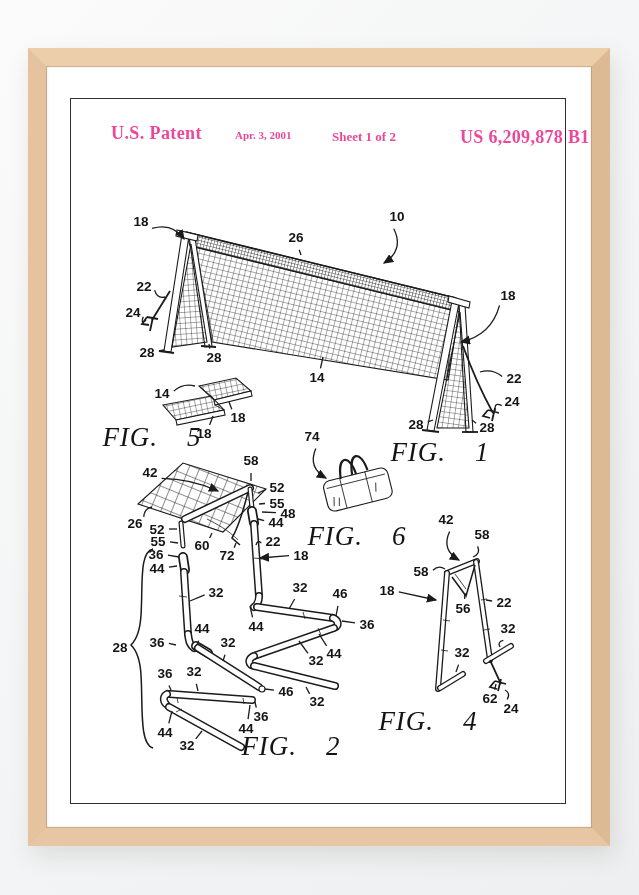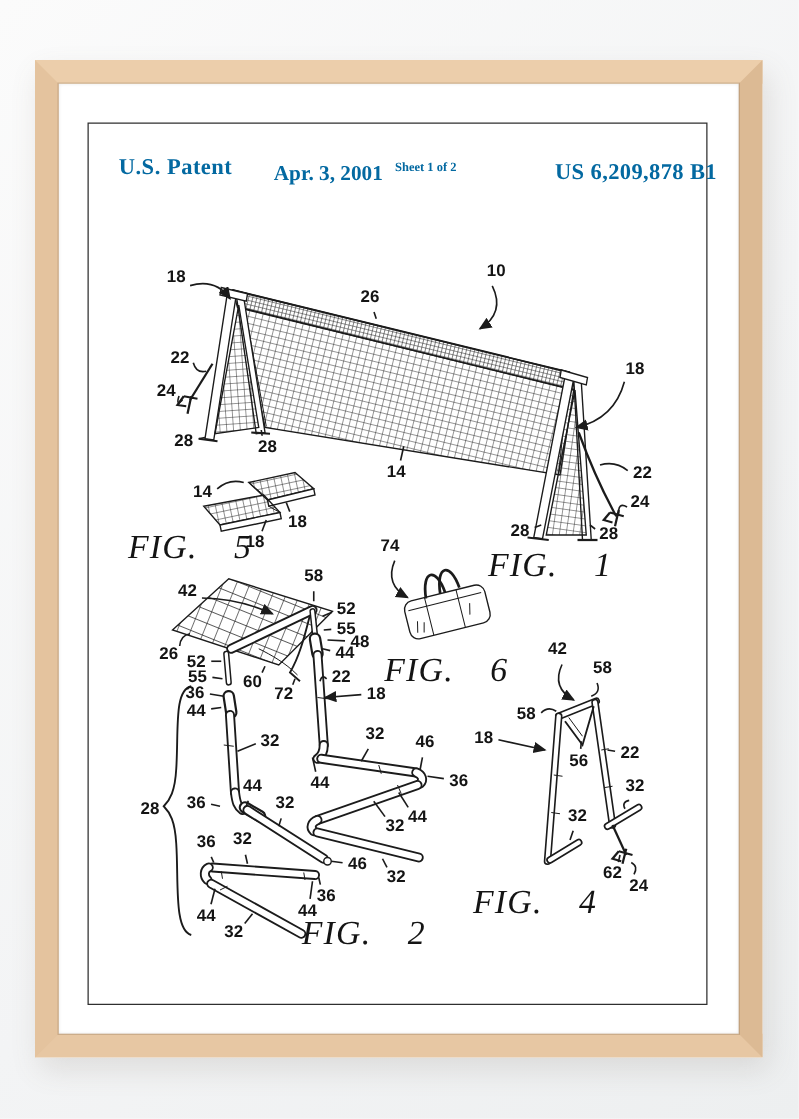--- a/index.html
+++ b/index.html
@@ -9,24 +9,24 @@
     font-family:"Liberation Serif",serif;
   }
   .poster{
     position:absolute;left:47px;top:67px;width:544px;height:760px;
     background:#ffffff;z-index:1;
   }
   .page-border{
     position:absolute;left:23px;top:31px;width:494px;height:704px;
     border:1.5px solid #2f2f2f;z-index:2;
   }
-  .hdr{position:absolute;z-index:2;color:#0369a1;white-space:nowrap;}
+  .hdr{position:absolute;z-index:2;color:#ec4899;white-space:nowrap;margin-left:16px;}
   .hdr.title{left:48px;top:56px;font-size:18px;font-weight:bold;letter-spacing:.4px;}
-  .hdr.date{left:172px;top:62px;font-size:17px;font-weight:bold;}
-  .hdr.sheet{left:269px;top:62px;font-size:10px;font-weight:bold;}
+  .hdr.date{left:172px;top:62px;font-size:11px;font-weight:bold;}
+  .hdr.sheet{left:269px;top:62px;font-size:13px;font-weight:bold;}
   .hdr.patnum{left:397px;top:60px;font-size:18px;font-weight:bold;letter-spacing:.3px;}
   svg#drawing{position:absolute;left:0;top:0;z-index:3;pointer-events:none;}
   .frame{
     position:absolute;left:28px;top:48px;width:582px;height:798px;z-index:5;
     box-sizing:border-box;background:transparent;
     border-style:solid;border-width:19px;
     border-top-color:#ecceab;border-left-color:#e4c39e;
     border-right-color:#dcba94;border-bottom-color:#e7c7a3;
     box-shadow:4px 10px 22px rgba(110,100,90,.16), inset 0 0 3px rgba(0,0,0,.10);
   }

